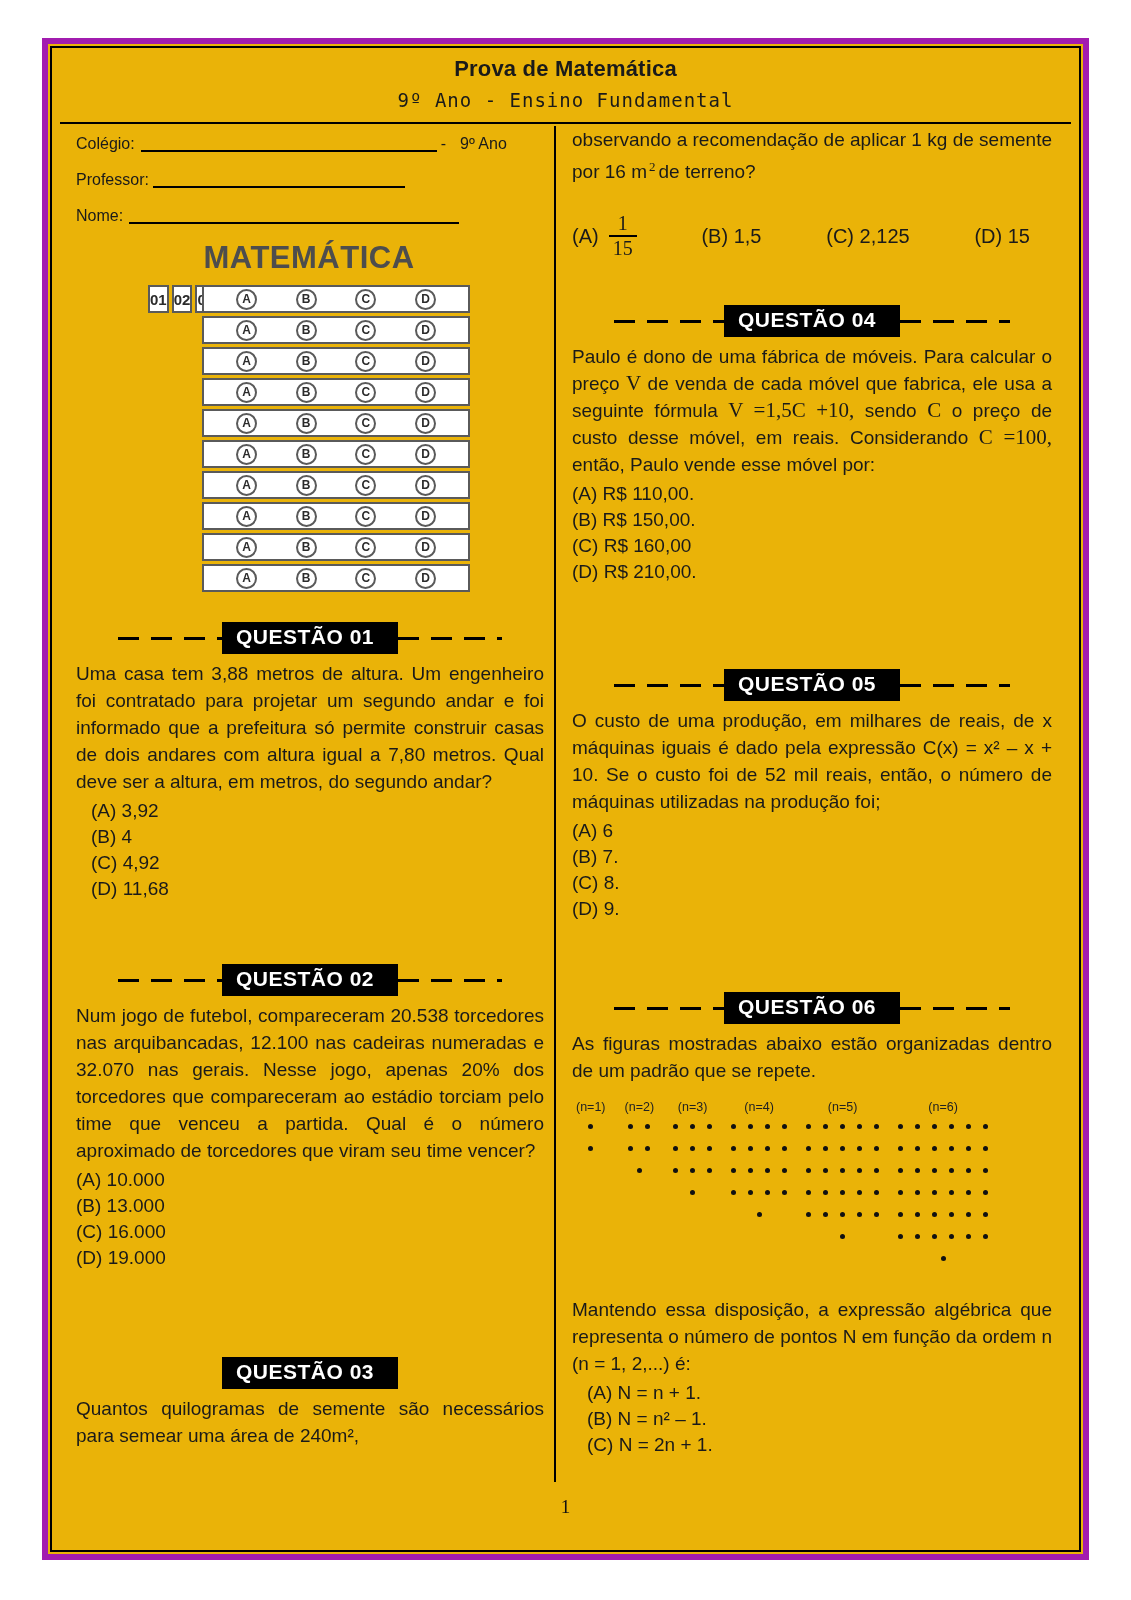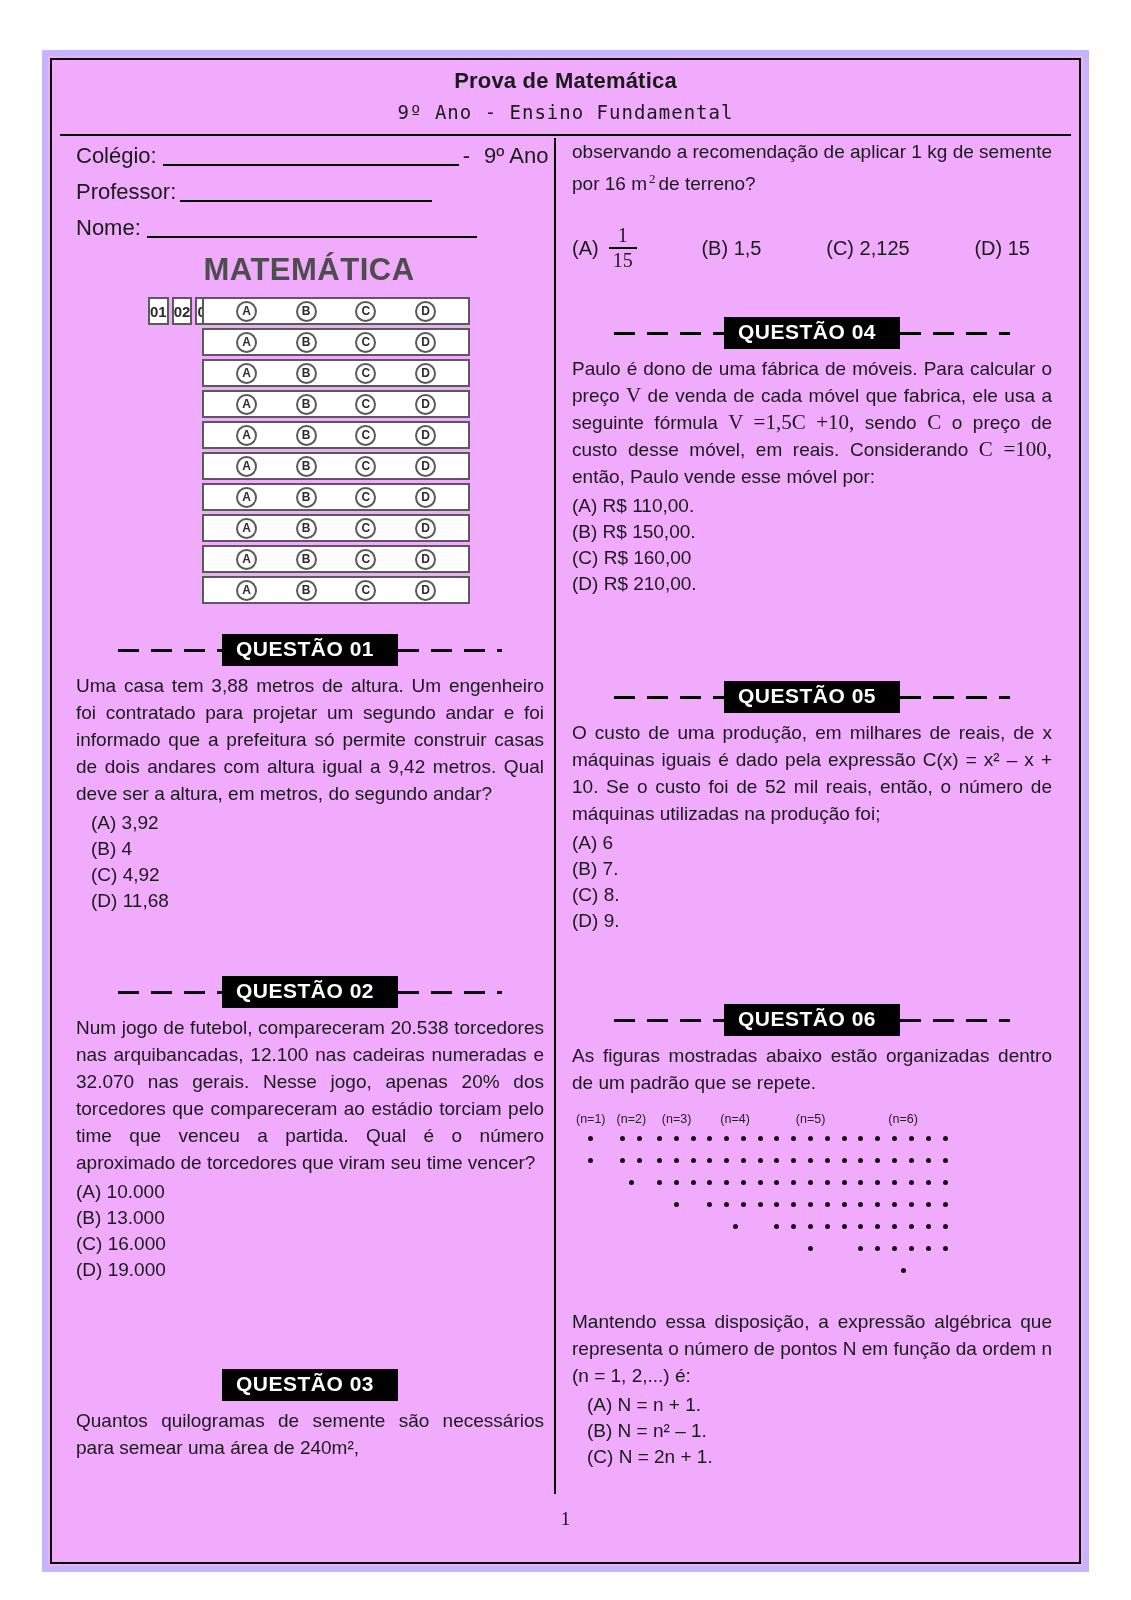--- a/index.html
+++ b/index.html
@@ -1,40 +1,40 @@
 <!DOCTYPE html>
 <html lang="pt"><head>
 <meta charset="utf-8">
 <style>
   * { box-sizing: border-box; margin: 0; padding: 0; }
   html, body { background: #fff; }
   body { width: 1131px; height: 1600px; position: relative; font-family: "Liberation Sans", sans-serif; color: #1a1a1a; }
 
   .sheet {
-    position: absolute; left: 42px; top: 50px; width: 1047px; height: 1522px;
-    border: 6px solid #c4b5fd; padding: 2px; background: #f0abfc;
+    position: absolute; left: 42px; top: 38px; width: 1047px; height: 1522px;
+    border: 6px solid #a21caf; padding: 2px; background: #eab308;
   }
   .sheet-inner {
     position: relative; width: 100%; height: 100%;
     border: 2px solid #000; padding-top: 8px;
   }
 
   
   .hd-title { text-align: center; font-size: 22px; font-weight: 700; letter-spacing: .2px; }
   .hd-sub { text-align: center; font-size: 19px; font-family: "DejaVu Sans Mono", monospace; margin-top: 7px; letter-spacing: 1px; }
   .hd-rule { height: 0; border-bottom: 2px solid #000; margin: 11px 8px 0 8px; }
 
   
   .col { position: absolute; top: 78px; }
   .col-left  { left: 24px;  width: 468px; }
   .col-right { left: 520px; width: 480px; }
   .divider { position: absolute; left: 502px; top: 78px; width: 2px; height: 1356px; background: #000; }
 
   
-  .form-row { font-size: 22px; line-height: 36px; white-space: nowrap; }
+  .form-row { font-size: 16px; line-height: 36px; white-space: nowrap; }
   .uline { display: inline-block; border-bottom: 2px solid #000; height: 20px; vertical-align: -3px; }
   .ul-colegio { width: 296px; margin-left: 6px; }
   .ul-professor { width: 252px; margin-left: 4px; }
   .ul-nome { width: 330px; margin-left: 6px; }
   .grade-suffix { margin-left: 4px; }
   .grade-suffix .sep { margin-right: 14px; }
 
   
   .as-title { width: 322px; margin: 6px 0 0 72px; text-align: center; font-size: 31px; font-weight: 700; color: #4d4d4d; letter-spacing: .5px; }
   .as-grid { display: flex; gap: 10px; margin: 9px 0 0 72px; width: 322px; }
@@ -58,21 +58,21 @@
   .serif { font-family: "Liberation Serif", serif; font-size: 21px; }
 
   
   .q3opts { display: flex; align-items: center; justify-content: space-between; width: 458px; margin-top: 22px; font-size: 20px; min-height: 58px; }
   .q3opt-a { display: inline-flex; align-items: center; }
   .frac { display: inline-flex; flex-direction: column; align-items: center; font-family: "Liberation Serif", serif; font-size: 20px; line-height: 1.15; margin-left: 10px; }
   .frac .den { border-top: 2px solid #000; padding: 0 4px; }
   sup.msup { font-family: "Liberation Serif", serif; font-size: 13px; margin: 0 3px 0 2px; }
 
   
-  .figure { display: flex; align-items: flex-start; gap: 11px; padding-left: 4px; margin-top: 16px; min-height: 180px; }
+  .figure { display: flex; align-items: flex-start; gap: 19px; padding-left: 4px; margin-top: 16px; min-height: 180px; }
   .fig-group { display: flex; flex-direction: column; align-items: center; }
   .fig-label { font-size: 12.5px; color: #222; margin-bottom: 10px; white-space: nowrap; }
   .fig-grid { display: grid; gap: 17px 12px; }
   .dot { width: 5px; height: 5px; background: #111; border-radius: 50%; }
   .dot.extra { margin-top: 17px; }
 
   
   .mt-q1bar { margin-top: 30px; }
   .mt-q2bar { margin-top: 62px; }
   .mt-q3bar { margin-top: 86px; flex-direction: column; }
@@ -183,21 +183,21 @@
               <span class="bubble">D</span>
             </div>
           </div>
       </div>
 
       <div class="qbar mt-q1bar">
         <span class="dash"></span>
         <span class="qbar-label">QUESTÃO 01</span>
         <span class="dash"></span>
       </div>
-      <div class="qtext">Uma casa tem 3,88 metros de altura. Um engenheiro foi contratado para projetar um segundo andar e foi informado que a prefeitura só permite construir casas de dois andares com altura igual a 9,42 metros. Qual deve ser a altura, em metros, do segundo andar?</div>
+      <div class="qtext">Uma casa tem 3,88 metros de altura. Um engenheiro foi contratado para projetar um segundo andar e foi informado que a prefeitura só permite construir casas de dois andares com altura igual a 7,80 metros. Qual deve ser a altura, em metros, do segundo andar?</div>
       <div class="opts indent">
           <div class="opt">(A) 3,92</div>
           <div class="opt">(B) 4</div>
           <div class="opt">(C) 4,92</div>
           <div class="opt">(D) 11,68</div>
         </div>
 
       <div class="qbar mt-q2bar">
         <span class="dash"></span>
         <span class="qbar-label">QUESTÃO 02</span>

